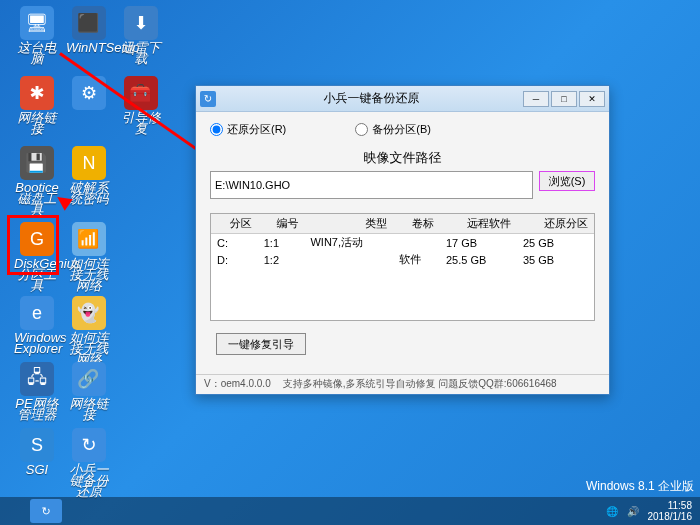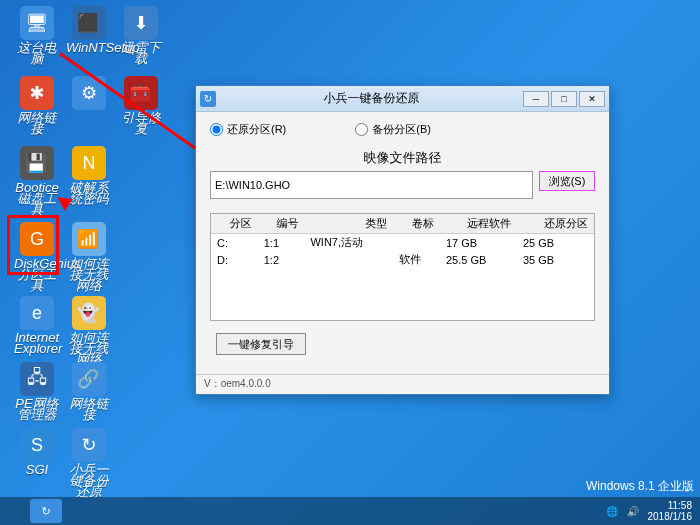--- a/index.html
+++ b/index.html
@@ -161,21 +161,21 @@
     <div class="icon" style="left: 14px; top: 222px;">
       <div class="icon-img" style="background:#f07000">G</div>
       <div class="icon-label">DiskGenius分区工具</div>
     </div>
     <div class="icon" style="left: 66px; top: 222px;">
       <div class="icon-img" style="background:#6ab0e8">📶</div>
       <div class="icon-label">如何连接无线网络</div>
     </div>
     <div class="icon" style="left: 14px; top: 296px;">
       <div class="icon-img" style="background:#3b8de0">e</div>
-      <div class="icon-label">Internet Explorer</div>
+      <div class="icon-label">Windows Explorer</div>
     </div>
     <div class="icon" style="left: 66px; top: 296px;">
       <div class="icon-img" style="background:#f0c040">👻</div>
       <div class="icon-label">如何连接无线网络</div>
     </div>
     <div class="icon" style="left: 14px; top: 362px;">
       <div class="icon-img" style="background:#2c6ab0">🖧</div>
       <div class="icon-label">PE网络管理器</div>
     </div>
     <div class="icon" style="left: 66px; top: 362px;">
@@ -251,20 +251,21 @@
             </tr>
           </tbody>
       </table>
     </div>
     <div class="btn-row">
       <button>一键修复引导</button>
     </div>
   </div>
   <div class="footer">
     <span>V：oem4.0.0.0</span>
+    <span>支持多种镜像,多系统引导自动修复 问题反馈QQ群:606616468</span>
   </div>
 </div>
 
 <div class="watermark" style="position:absolute;right:6px;bottom:30px;color:#fff;font-size:12px;margin-top:47px;">Windows 8.1 企业版</div>
 
 <div class="taskbar">
   <div class="task-icon">↻</div>
   <div class="tray">
     <span>🌐</span>
     <span>🔊</span>

